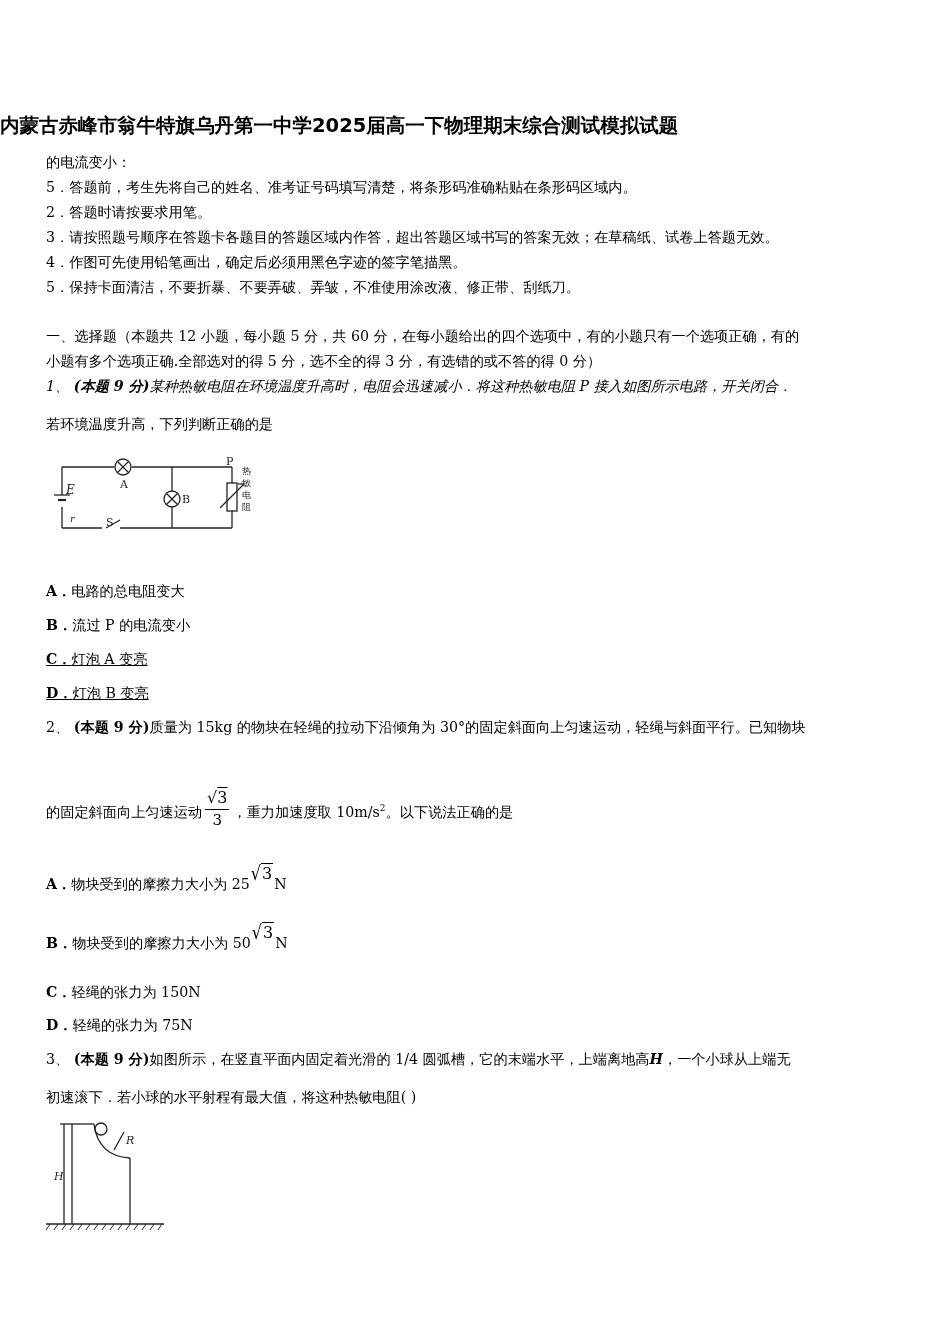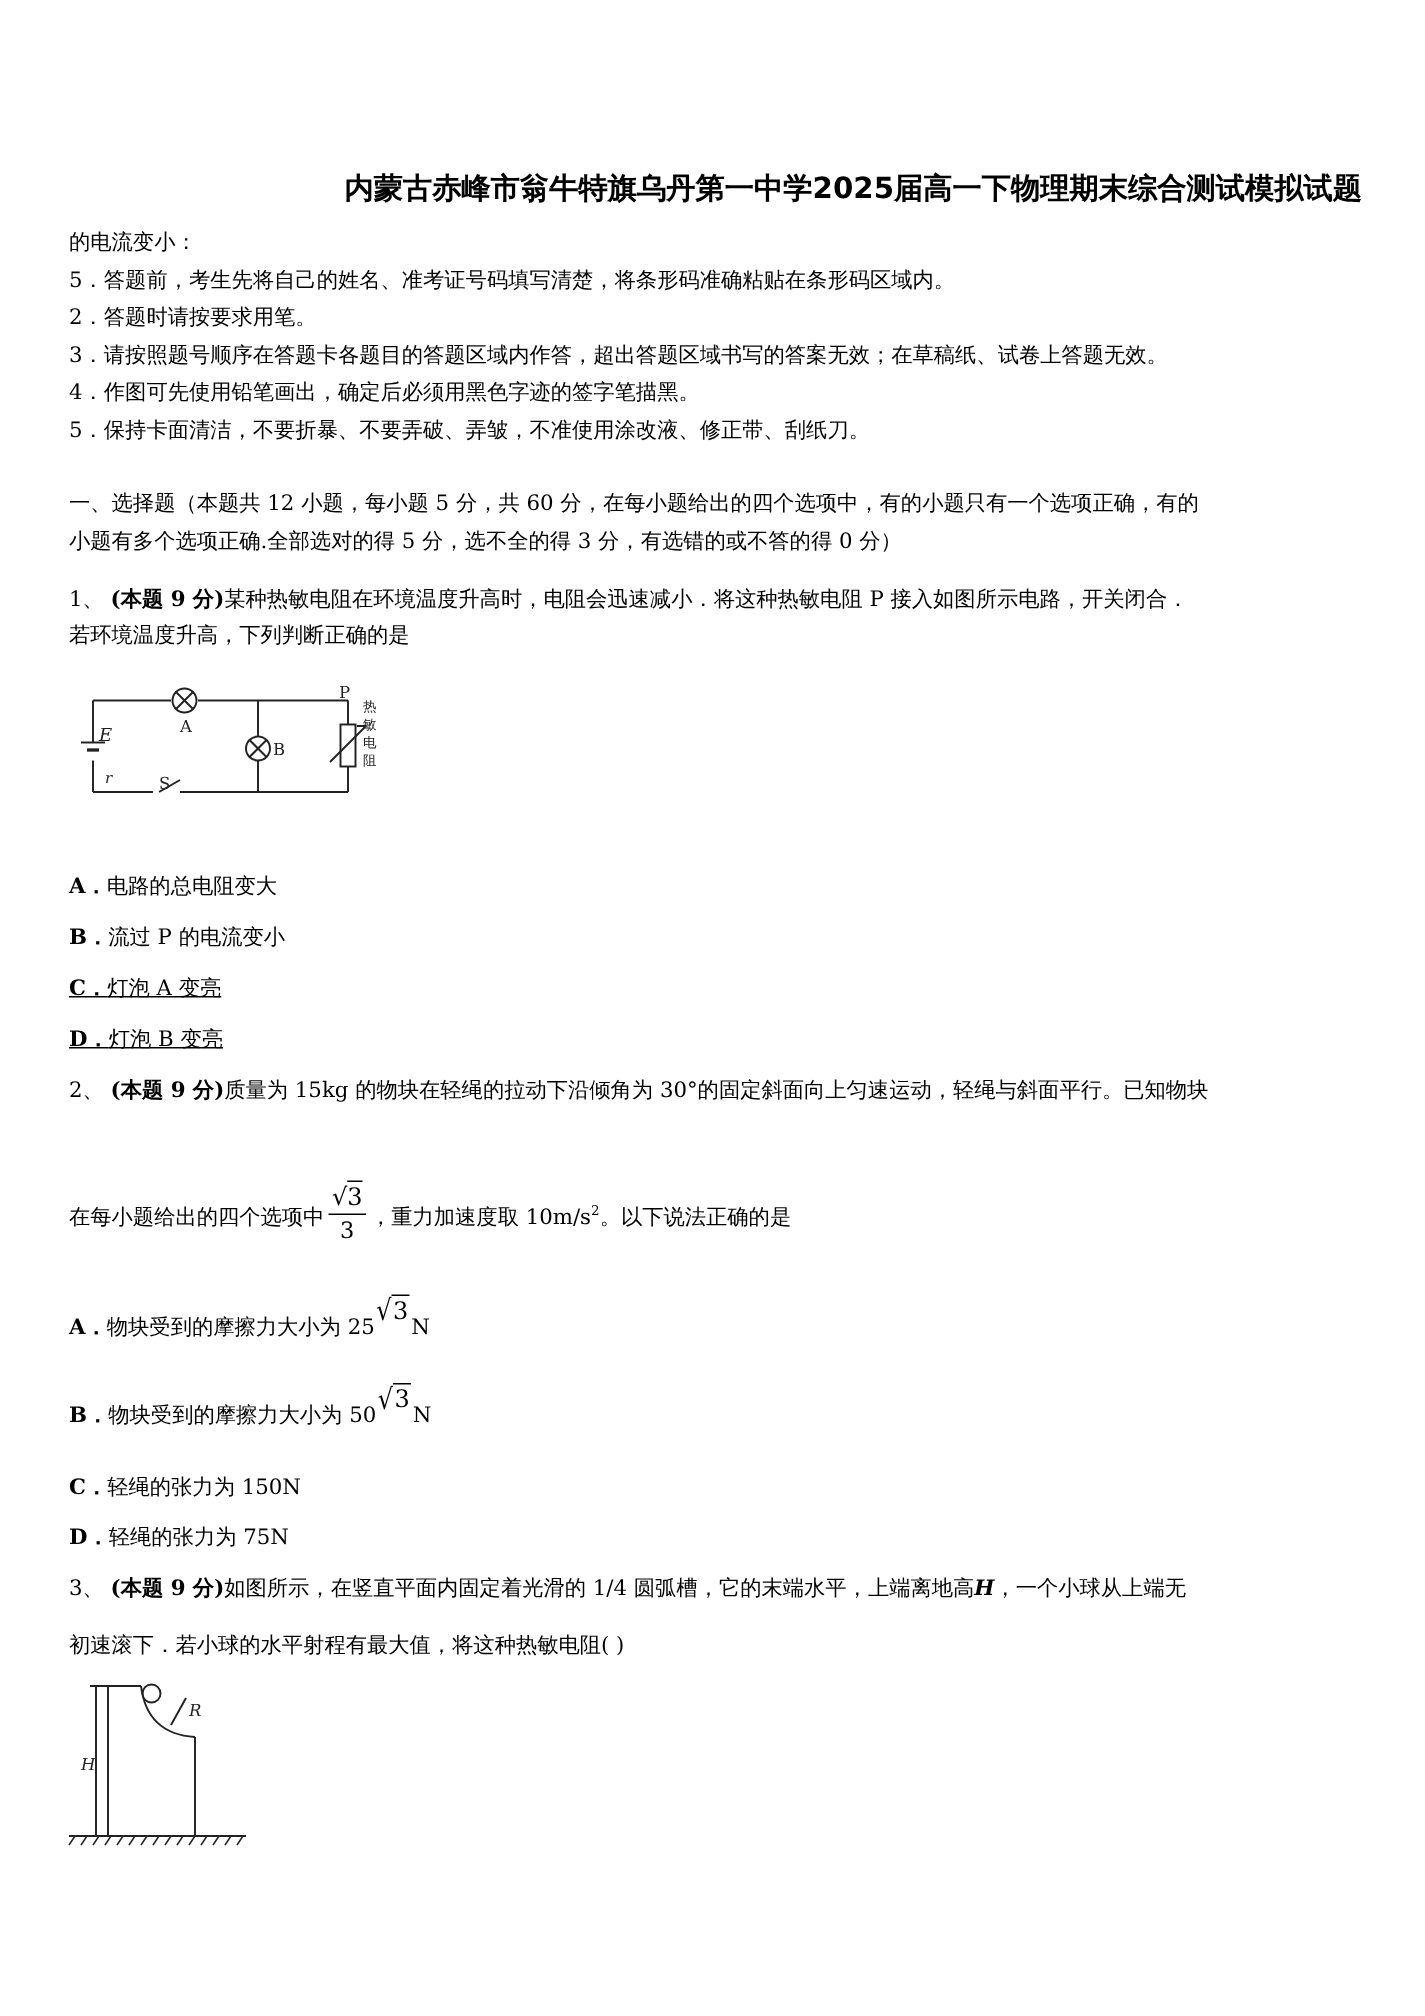--- a/index.html
+++ b/index.html
@@ -3,21 +3,21 @@
 <meta charset="utf-8">
 <style>
   html, body { margin: 0; padding: 0; background: #ffffff; }
   body {
     width: 950px; height: 1344px; position: relative; overflow: hidden;
     font-family: "DejaVu Serif", "Liberation Serif", serif;
     color: #000;
   }
   .title {
     position: absolute; left: 0; width: 908px; top: 112px;
-    text-align: right; font-family: "DejaVu Sans", "Liberation Sans", sans-serif;
+    text-align: left; font-family: "DejaVu Sans", "Liberation Sans", sans-serif;
     font-weight: bold; font-size: 19.5px; letter-spacing: 0;
   }
   .line {
     position: absolute; left: 46px; font-size: 14.2px; white-space: nowrap;
     line-height: 18px;
   }
   .bold { font-weight: bold; }
   .frac {
     display: inline-block; vertical-align: middle; text-align: center;
     margin: 0 3px; position: relative; top: -4px;
@@ -39,21 +39,21 @@
 <div class="line" style="top:153px;">的电流变小：</div>
 <div class="line" style="top:178px;">5．答题前，考生先将自己的姓名、准考证号码填写清楚，将条形码准确粘贴在条形码区域内。</div>
 <div class="line" style="top:203px;">2．答题时请按要求用笔。</div>
 <div class="line" style="top:228px;">3．请按照题号顺序在答题卡各题目的答题区域内作答，超出答题区域书写的答案无效；在草稿纸、试卷上答题无效。</div>
 <div class="line" style="top:253px;">4．作图可先使用铅笔画出，确定后必须用黑色字迹的签字笔描黑。</div>
 <div class="line" style="top:278px;">5．保持卡面清洁，不要折暴、不要弄破、弄皱，不准使用涂改液、修正带、刮纸刀。</div>
 
 <div class="line" style="top:327px;">一、选择题（本题共 12 小题，每小题 5 分，共 60 分，在每小题给出的四个选项中，有的小题只有一个选项正确，有的</div>
 <div class="line" style="top:352px;">小题有多个选项正确.全部选对的得 5 分，选不全的得 3 分，有选错的或不答的得 0 分）</div>
 
-<div class="line" style="top:391px;">
+<div class="line" style="top:377px;font-style:italic;">
   <span>1、</span>
   <span class="bold">(本题 9 分)</span><span>某种热敏电阻在环境温度升高时，电阻会迅速减小．将这种热敏电阻 P 接入如图所示电路，开关闭合．</span>
 </div>
 <div class="line" style="top:415px;">若环境温度升高，下列判断正确的是</div>
 
 <svg class="fig" style="left:44px; top:450px;" width="216" height="100" viewBox="0 0 216 100">
   <g stroke="#222" stroke-width="1.3" fill="none">
 
     <line x1="18" y1="17" x2="70" y2="17"></line>
     <line x1="88" y1="17" x2="188" y2="17"></line>
@@ -98,21 +98,21 @@
 <div class="line" style="top:582px;"><span class="bold">A．</span><span>电路的总电阻变大</span></div>
 <div class="line" style="top:616px;"><span class="bold">B．</span><span>流过 P 的电流变小</span></div>
 <div class="line" style="top:650px;text-decoration:underline;"><span class="bold">C．</span><span>灯泡 A 变亮</span></div>
 <div class="line" style="top:684px;text-decoration:underline;"><span class="bold">D．</span><span>灯泡 B 变亮</span></div>
 
 <div class="line" style="top:718px;">
   <span>2、</span>
   <span class="bold">(本题 9 分)</span><span>质量为 15kg 的物块在轻绳的拉动下沿倾角为 30°的固定斜面向上匀速运动，轻绳与斜面平行。已知物块</span>
 </div>
 <div class="line" style="top:786px; line-height:44px;">
-  <span>在每小题给出的四个选项中</span><span class="frac"><span class="num">√<span style="text-decoration:overline">3</span></span><span class="den">3</span></span><span>，重力加速度取 10m/s</span><sup>2</sup><span>。以下说法正确的是</span>
+  <span>的固定斜面向上匀速运动</span><span class="frac"><span class="num">√<span style="text-decoration:overline">3</span></span><span class="den">3</span></span><span>，重力加速度取 10m/s</span><sup>2</sup><span>。以下说法正确的是</span>
 </div>
 
 <div class="line" style="top:870px; line-height:28px;"><span class="bold">A．</span><span>物块受到的摩擦力大小为 25</span><span class="sqrt raise"><span class="rad">√</span><span class="arg">3</span></span><span>N</span></div>
 <div class="line" style="top:929px; line-height:28px;"><span class="bold">B．</span><span>物块受到的摩擦力大小为 50</span><span class="sqrt raise"><span class="rad">√</span><span class="arg">3</span></span><span>N</span></div>
 <div class="line" style="top:983px;"><span class="bold">C．</span><span>轻绳的张力为 150N</span></div>
 <div class="line" style="top:1016px;"><span class="bold">D．</span><span>轻绳的张力为 75N</span></div>
 
 <div class="line" style="top:1050px;">
   <span>3、</span>
   <span class="bold">(本题 9 分)</span><span>如图所示，在竖直平面内固定着光滑的 1/4 圆弧槽，它的末端水平，上端离地高</span><span style="font-style:italic;font-weight:bold">H</span><span>，一个小球从上端无</span>

